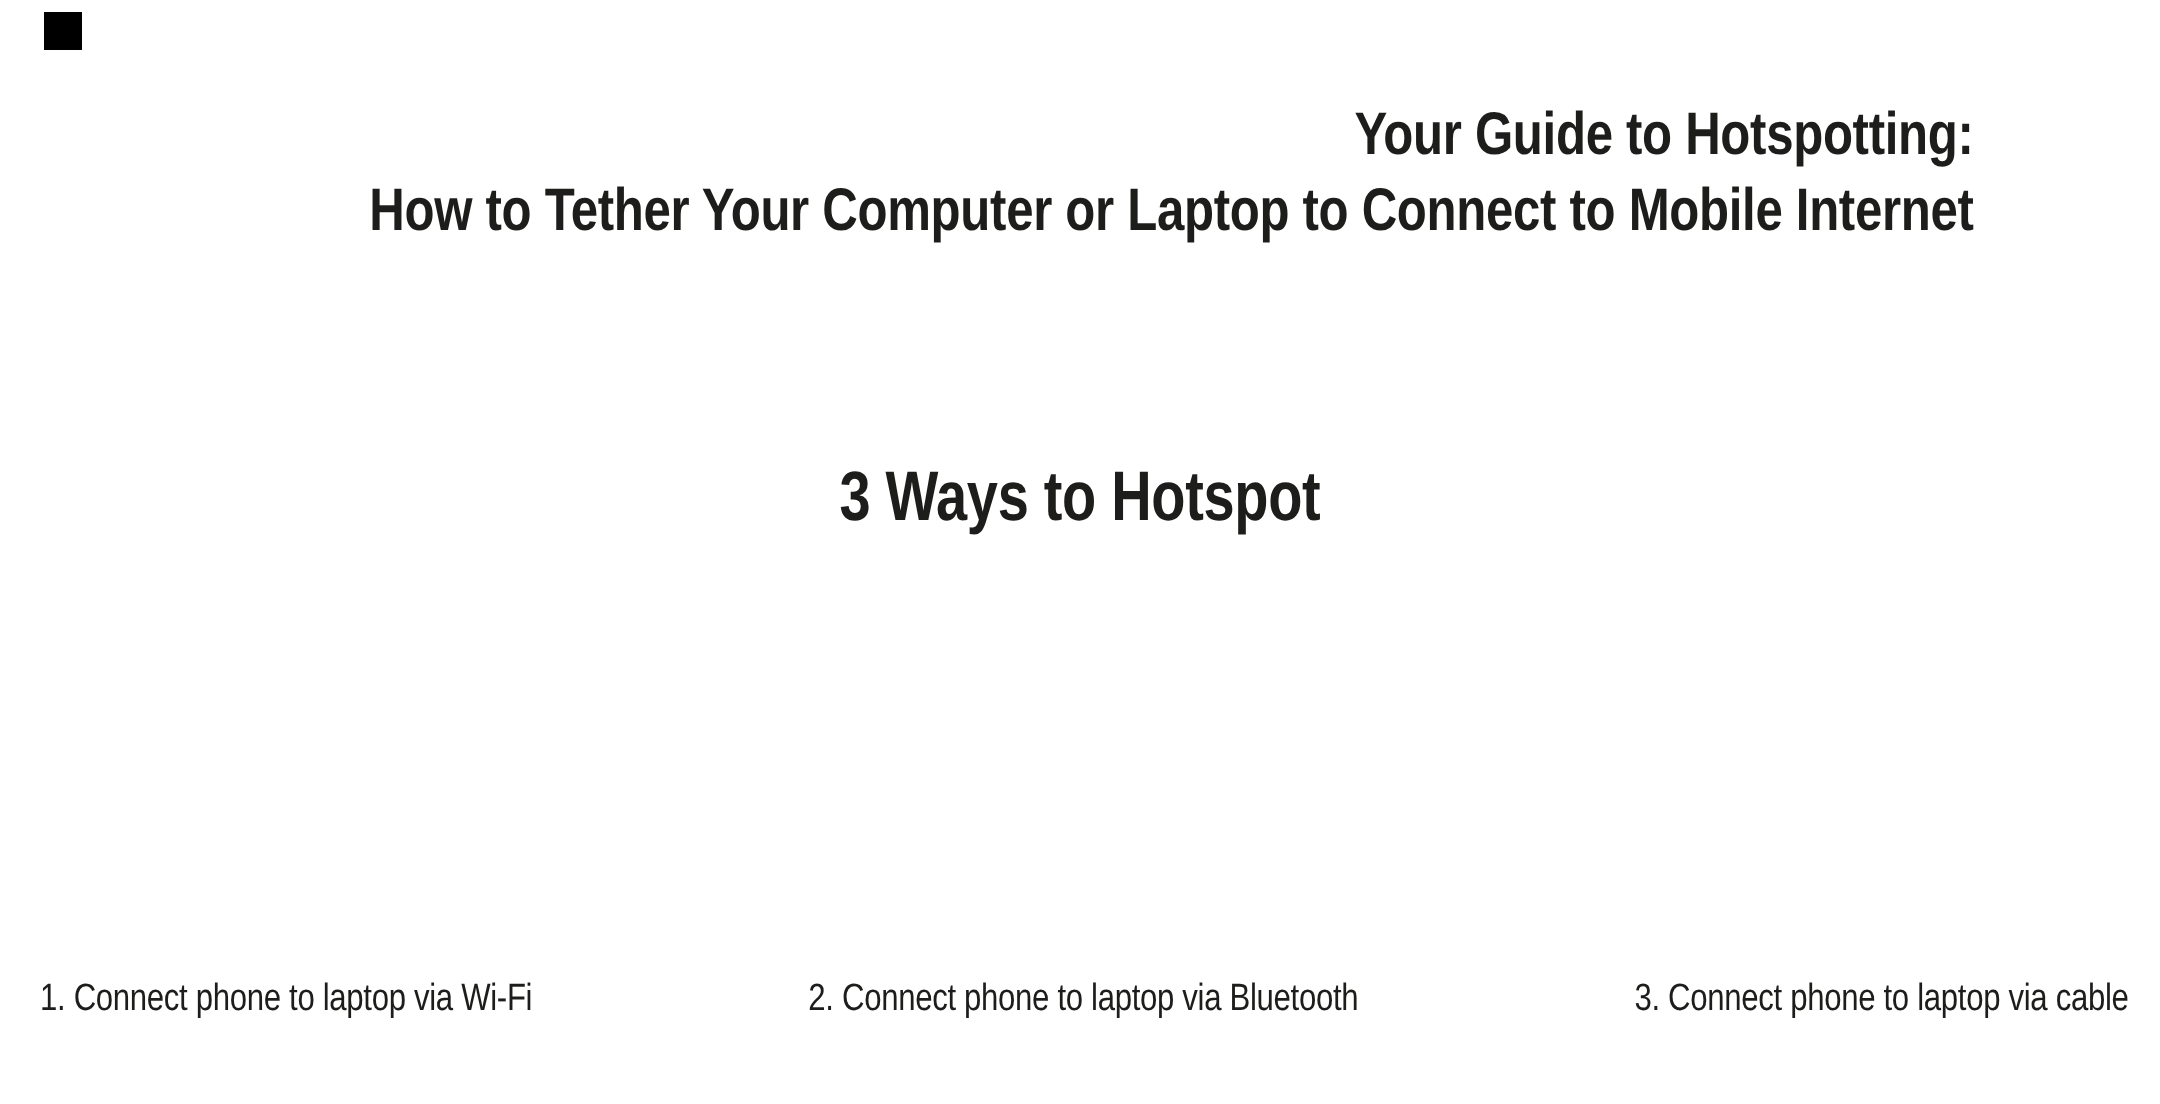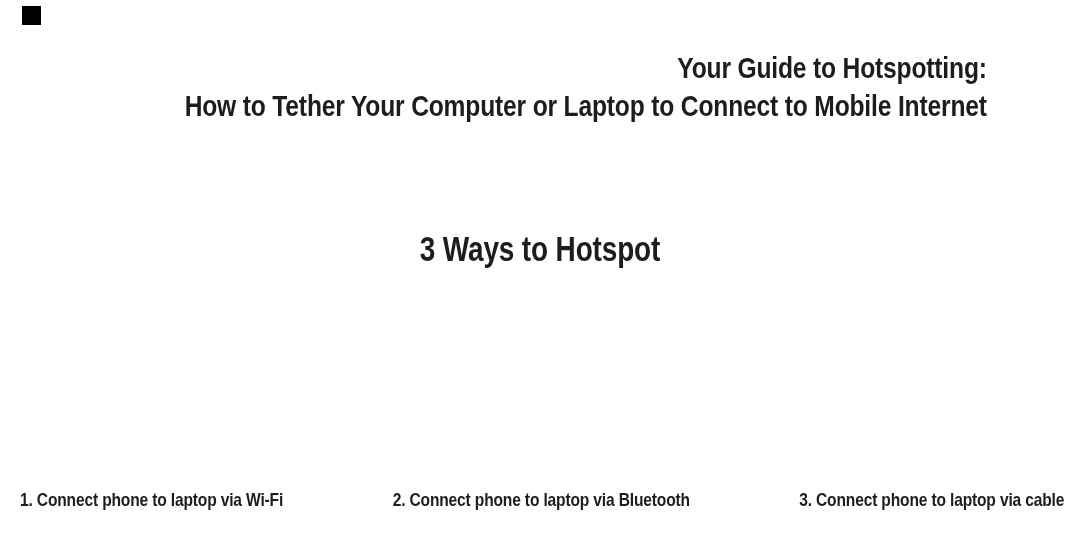--- a/index.html
+++ b/index.html
@@ -61,21 +61,21 @@
   }
   .methods-row {
     position: absolute;
     top: 489px;
     left: 20px;
     right: 16px;
     display: flex;
     justify-content: space-between;
     align-items: flex-start;
     font-size: 19px;
-    font-weight: 700;
+    font-weight: 400;
     line-height: 22px;
     letter-spacing: -0.2px;
   }
   .method {
     white-space: nowrap;
     transform: scaleX(0.82);
   }
   .method-1 { transform-origin: left center; }
   .method-2 { transform-origin: center center; }
   .method-3 { transform-origin: right center; }

